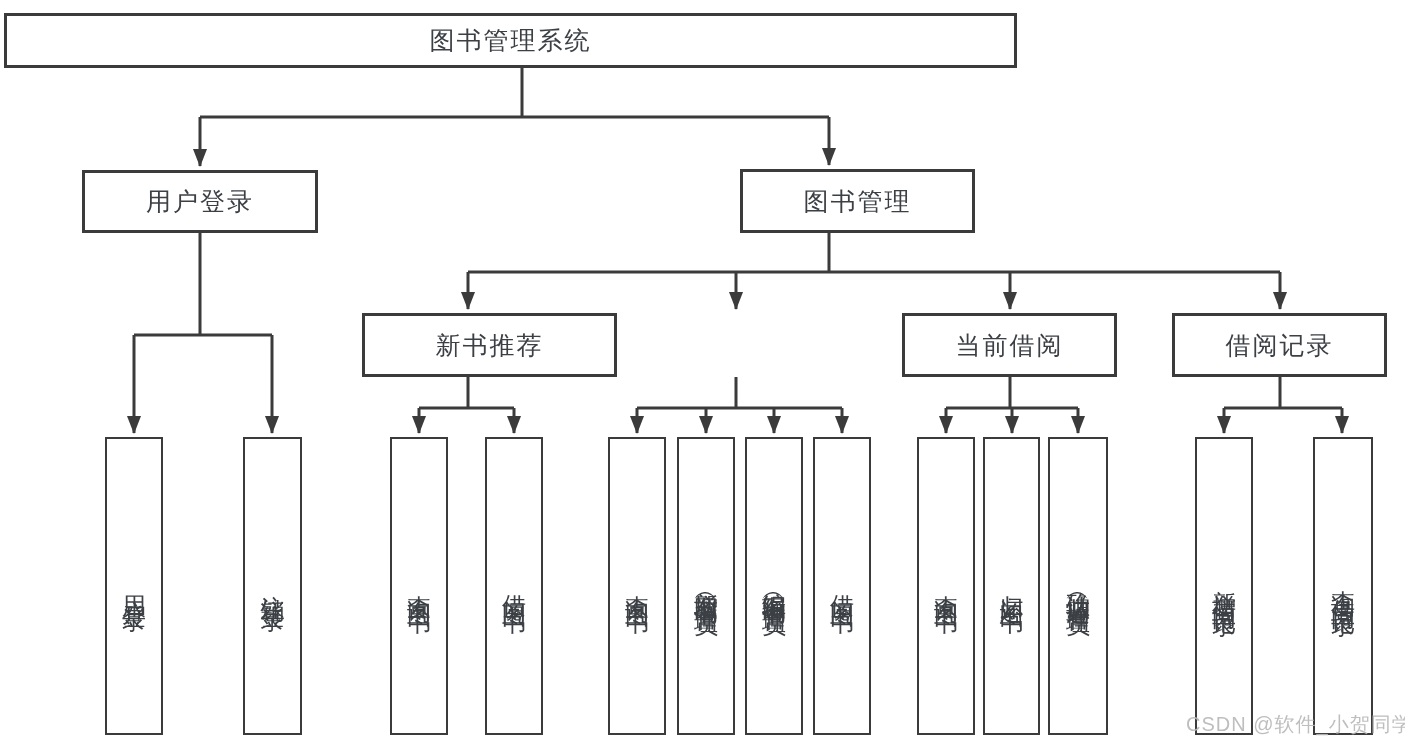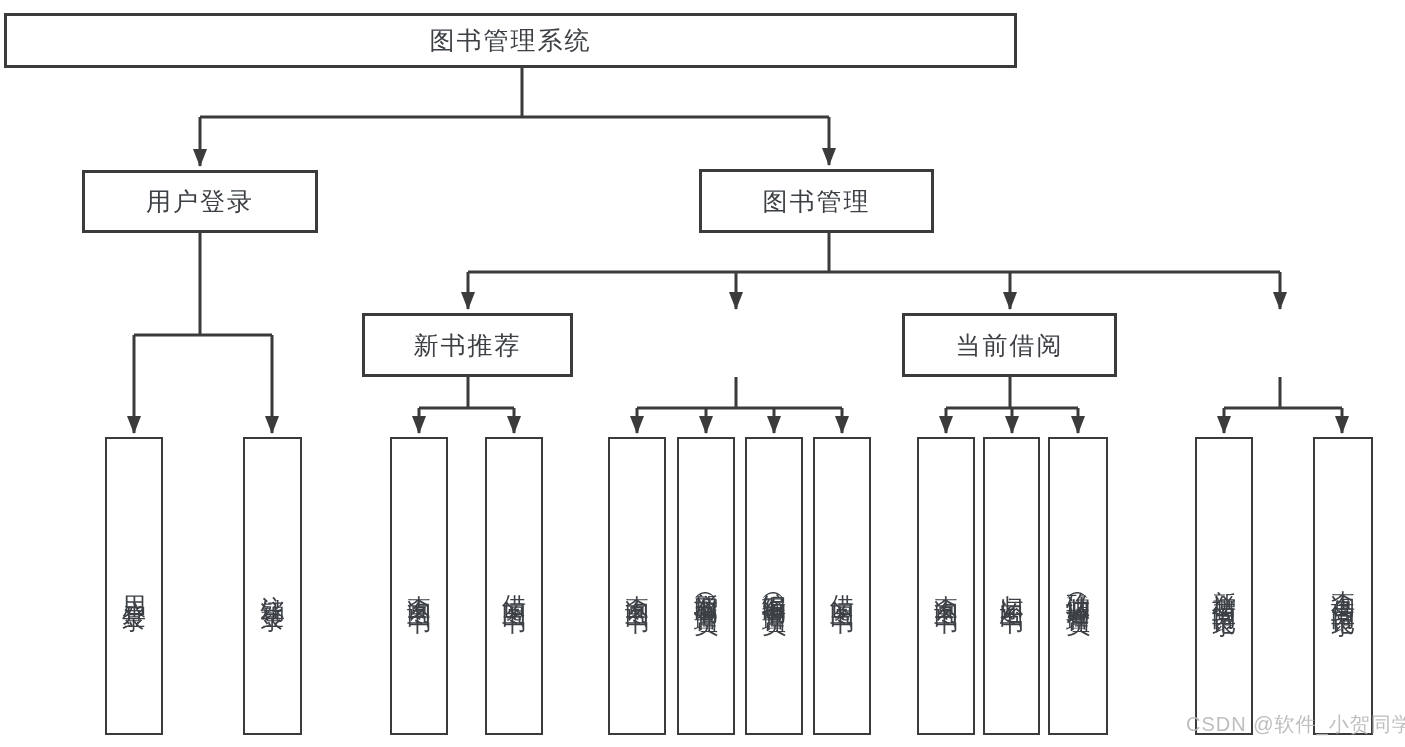--- a/index.html
+++ b/index.html
@@ -113,29 +113,32 @@
     </g>
   </svg>
 
   <div class="box" style="left:4px; top:13px; width:1013px; height:55px;">
     <span class="h-lbl">图书管理系统</span>
   </div>
 
   <div class="box" style="left:82px; top:170px; width:236px; height:63px;">
     <span class="h-lbl">用户登录</span>
   </div>
-  <div class="box" style="left:699px; top:169px; width:235px; height:64px;">
+  <div class="box" style="left:740px; top:169px; width:235px; height:64px;">
     <span class="h-lbl">图书管理</span>
   </div>
 
-  <div class="box" style="left:362px; top:313px; width:211px; height:64px;">
+  <div class="box" style="left:362px; top:313px; width:255px; height:64px;">
     <span class="h-lbl">新书推荐</span>
   </div>
   <div class="box" style="left:902px; top:313px; width:215px; height:64px;">
     <span class="h-lbl">当前借阅</span>
+  </div>
+  <div class="box" style="left:1172px; top:313px; width:215px; height:64px;">
+    <span class="h-lbl">借阅记录</span>
   </div>
 
   <div class="box leaf" style="left:105px; top:437px; width:58px; height:298px;">
     <span class="v-lbl">用户登录</span>
   </div>
   <div class="box leaf" style="left:243px; top:437px; width:59px; height:298px;">
     <span class="v-lbl">注销登录</span>
   </div>
 
   <div class="box leaf" style="left:390px; top:437px; width:58px; height:298px;">

